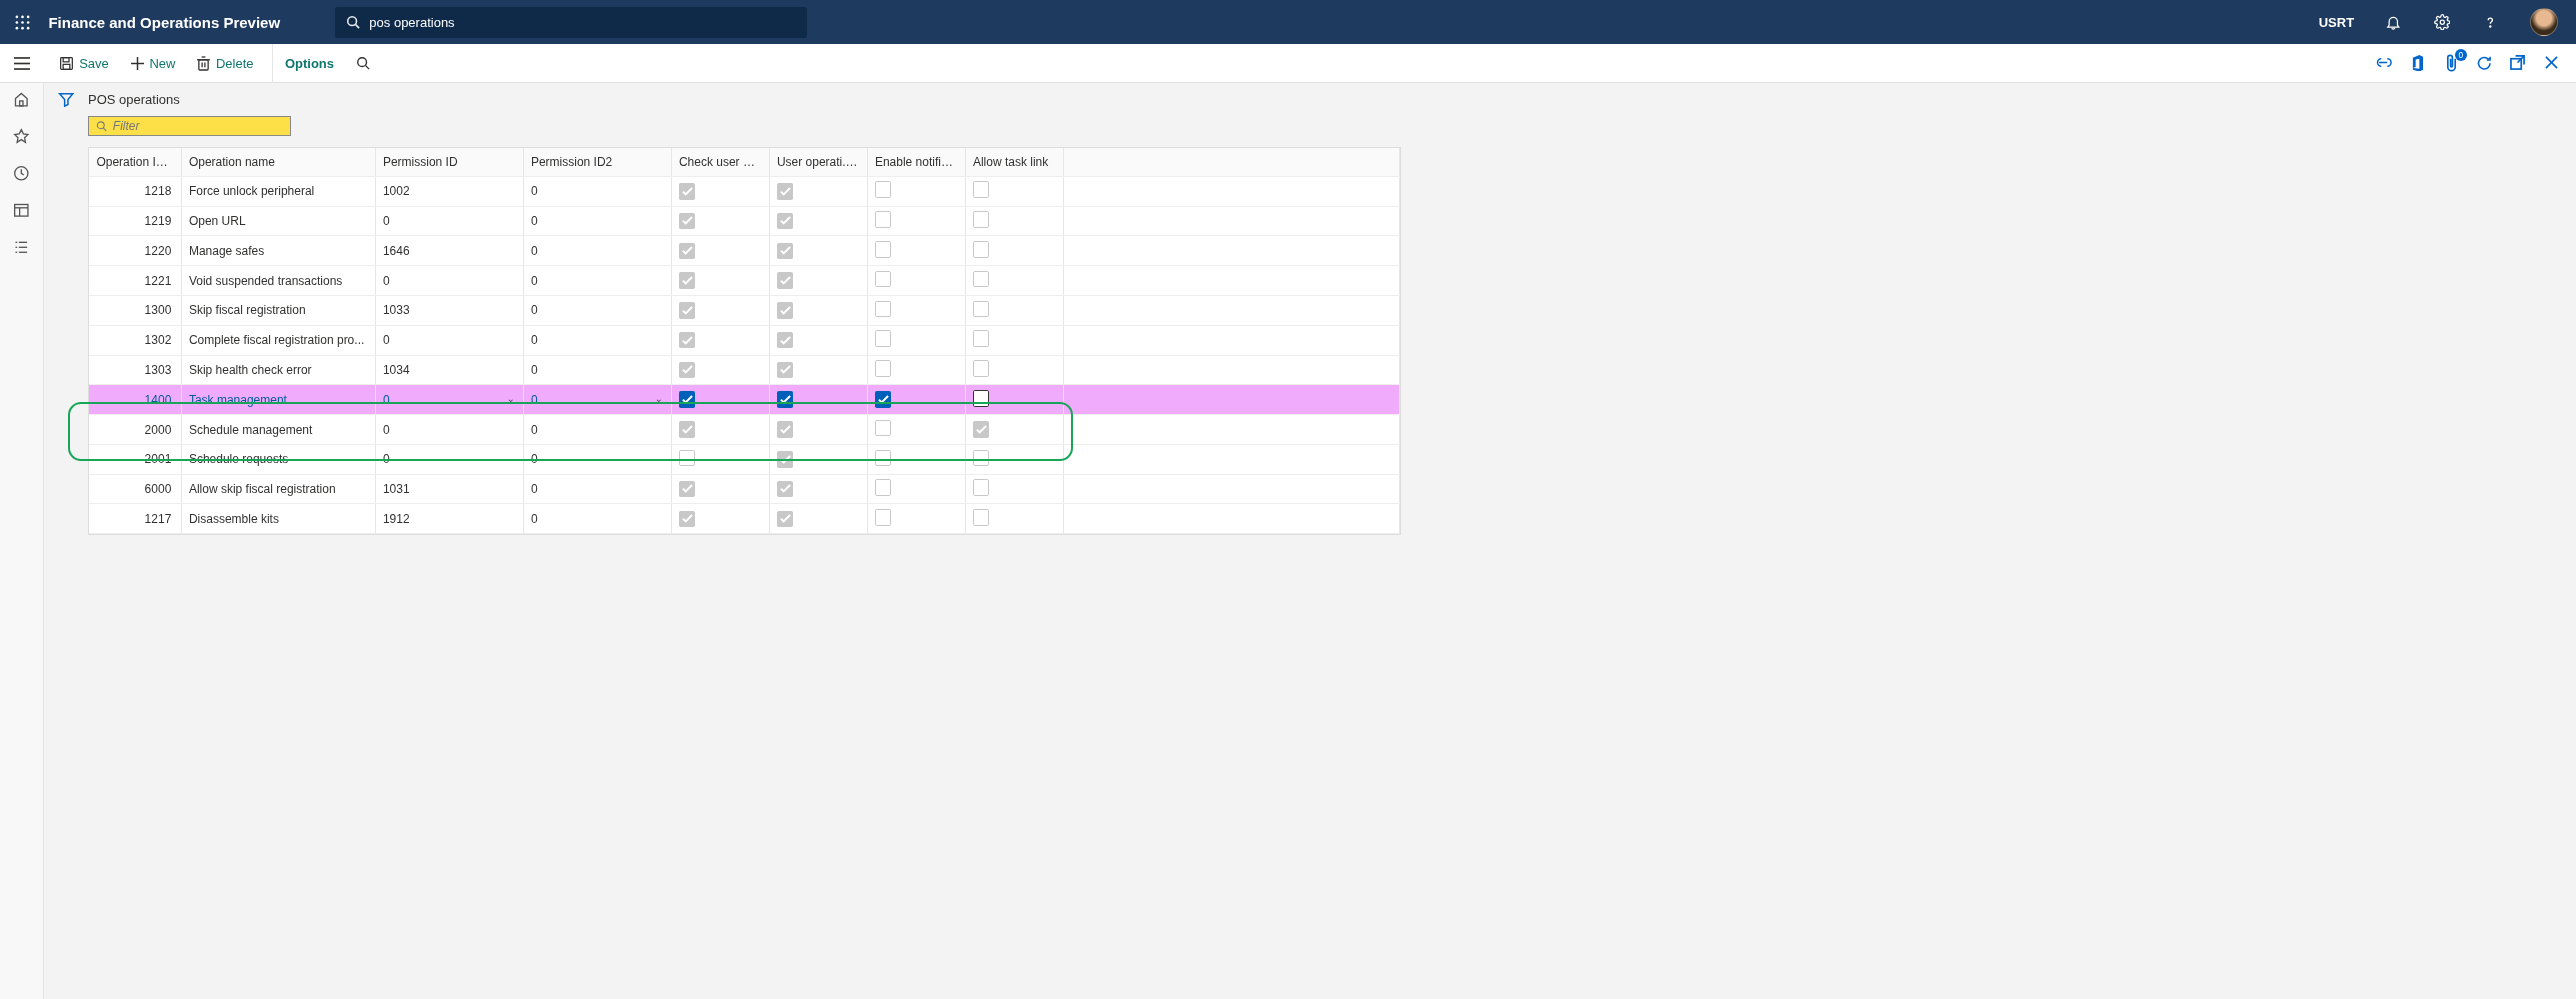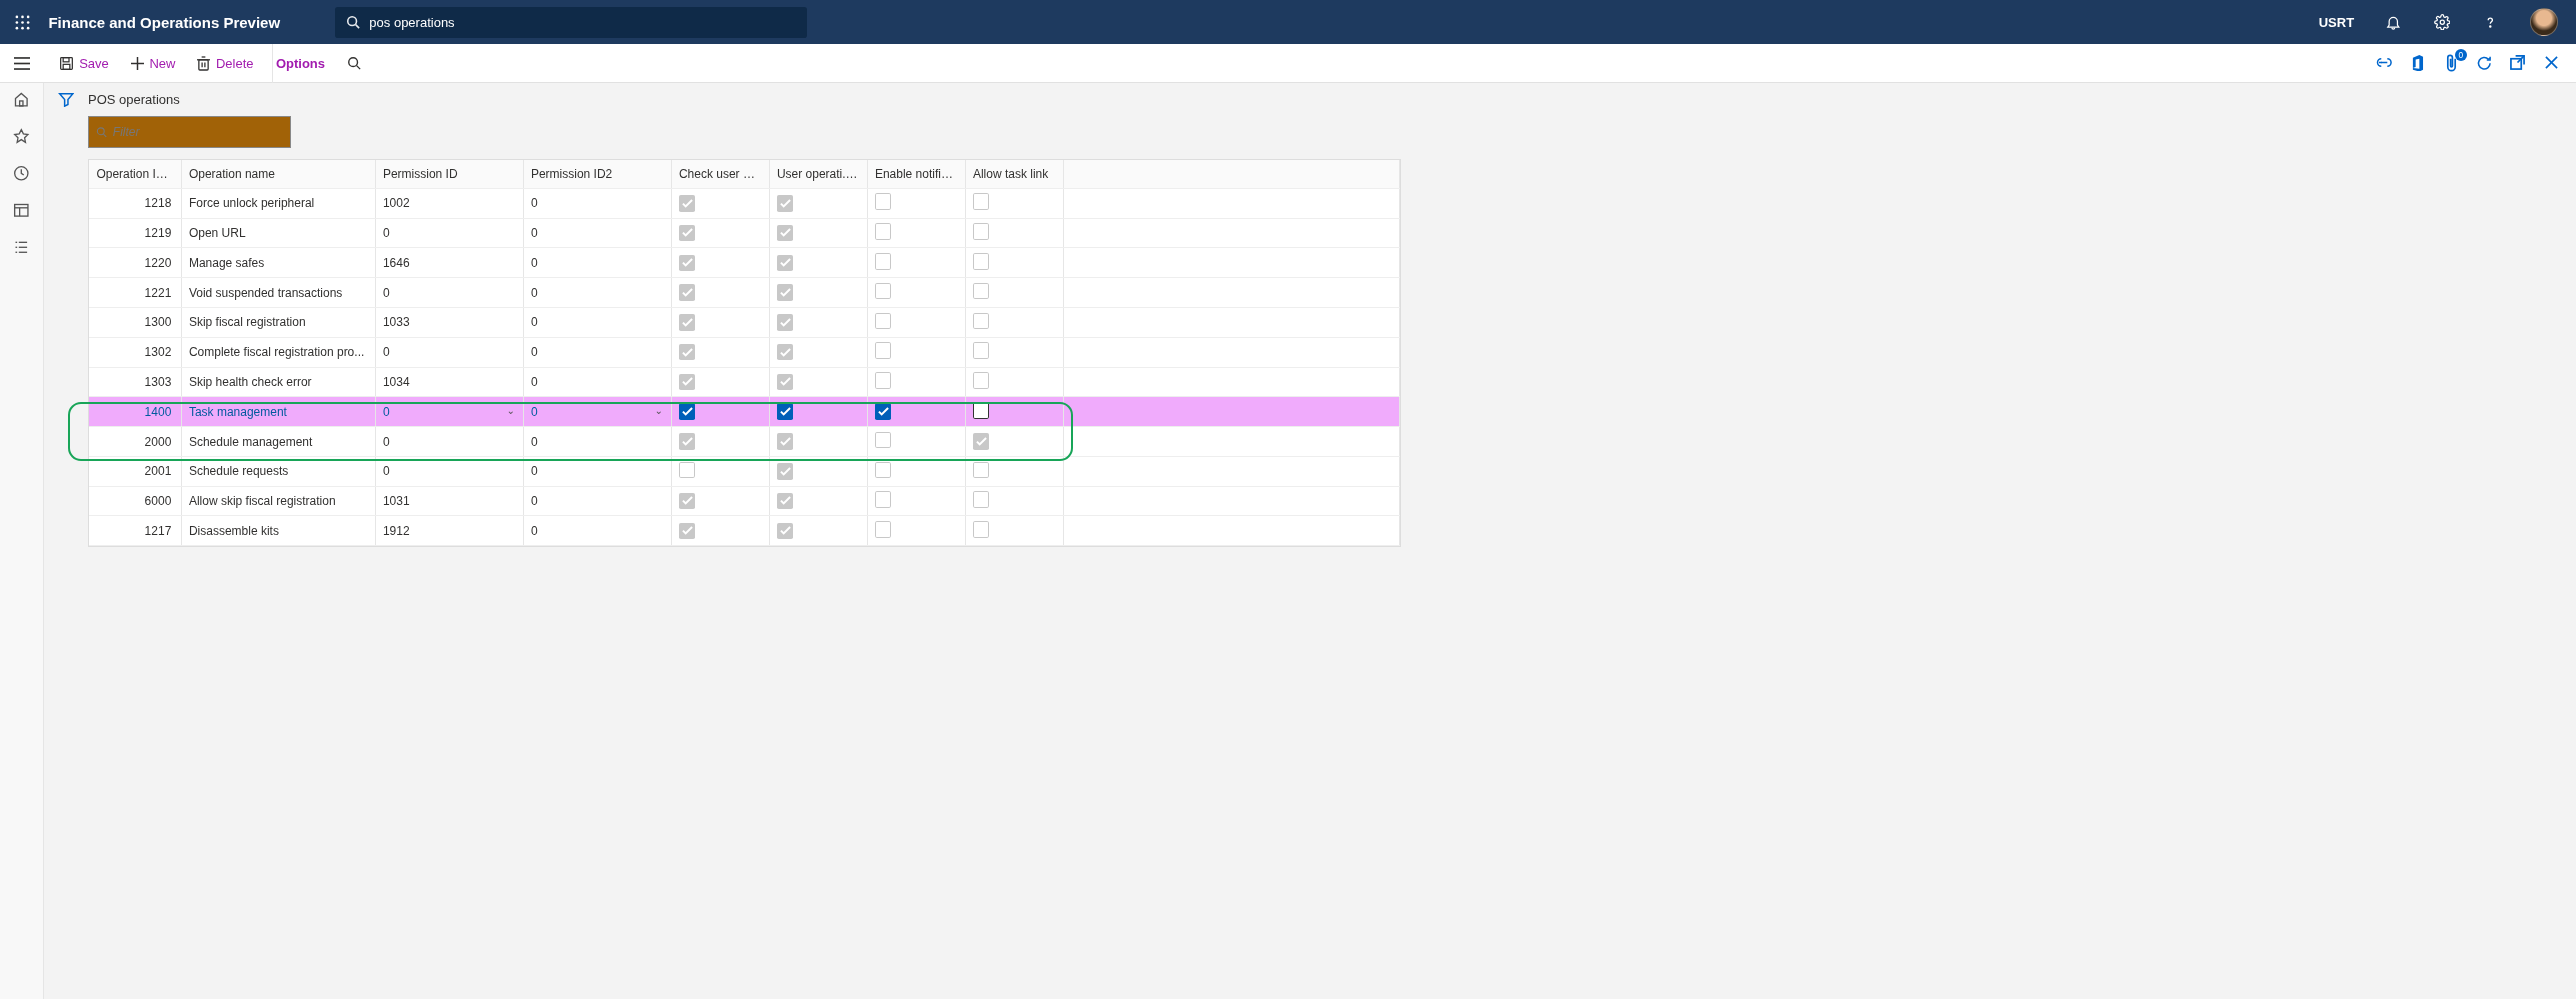--- a/index.html
+++ b/index.html
@@ -39,22 +39,22 @@
 .actionbar {
   height: 39px;
   background: #fff;
   border-bottom: 0.9px solid #e1e1e1;
   display: flex;
   align-items: center;
   padding: 0 9.2px 0 0;
 }
 .hamburger { width: 44px; height: 39px; display:flex; align-items:center; justify-content:center; cursor:pointer; }
 .act-buttons { display: flex; align-items: center; gap: 3.7px; margin-left: 5.5px; }
-.act-btn { height: 39px; padding: 0 9.2px; display: flex; align-items: center; gap: 5.5px; cursor: pointer; font-size: 13px; color: #a21caf; }
-.act-btn.options { font-weight: 600; border-left: 0.9px solid #e5e5e5; padding-left: 3px; margin-left: 5.5px; }
+.act-btn { height: 39px; padding: 0 9.2px; display: flex; align-items: center; gap: 5.5px; cursor: pointer; font-size: 13px; color: #0f766e; }
+.act-btn.options { font-weight: 600; border-left: 0.9px solid #e5e5e5; padding-left: 12px; margin-left: 5.5px; }
 .act-right { margin-left: auto; display: flex; align-items: center; gap: 13px; padding-right: 5.5px; }
 .act-right .ric { width: 20.3px; height: 20.3px; display:flex; align-items:center; justify-content:center; cursor:pointer; color:#0066cc; position: relative; }
 .badge { position:absolute; top:-3.7px; right:-5.5px; background:#0066cc; color:#fff; border-radius:7.4px; font-size:8.3px; padding:0.9px 3.7px; min-width:11px; text-align:center; }
 
 
 .leftrail {
   position: absolute;
   top: 83px;
   left: 0;
   width: 44px;
@@ -82,21 +82,21 @@
 .filter-col {
   width: 44px;
   display: flex;
   justify-content: center;
   padding-top: 9.2px;
 }
 .filter-col svg { color: #0066cc; }
 .main-col { flex: 1; padding: 9.2px 15px 0 0; }
 .page-title { font-size: 13px; color: #323130; margin-bottom: 9.2px; }
 .filter-input {
-  width: 203px; height: 32px; border: 0.9px solid #888; background: #a16207;
+  width: 203px; height: 20px; border: 0.9px solid #888; background: #fde047;
   display: flex; align-items: center; padding: 0 7.4px; margin-bottom: 11px;
 }
 .filter-input svg { margin-right: 5.5px; color:#555; }
 .filter-input input { border: none; outline: none; font-size: 12px; width: 100%; background: transparent; }
 .filter-input input::placeholder { color: #777; font-style: italic; }
 
 
 .grid-wrap {
   background: #fff;
   border: 0.9px solid #ddd;

